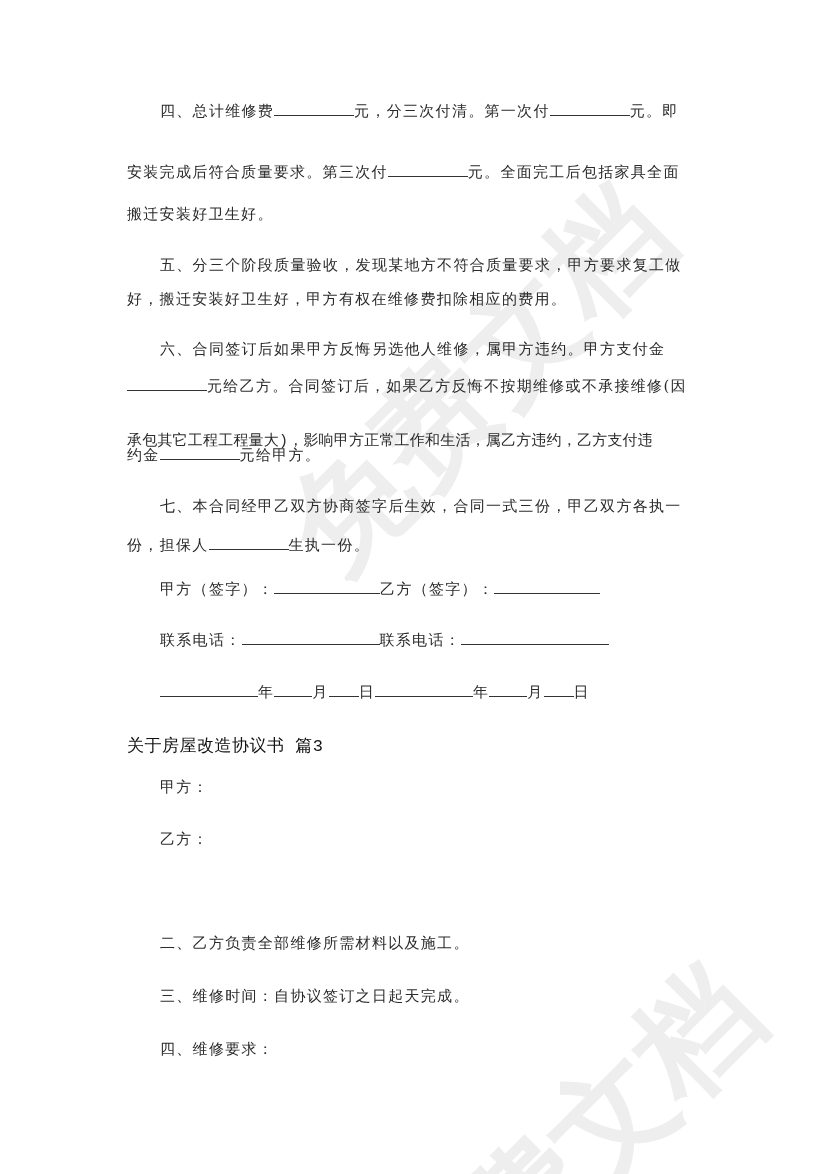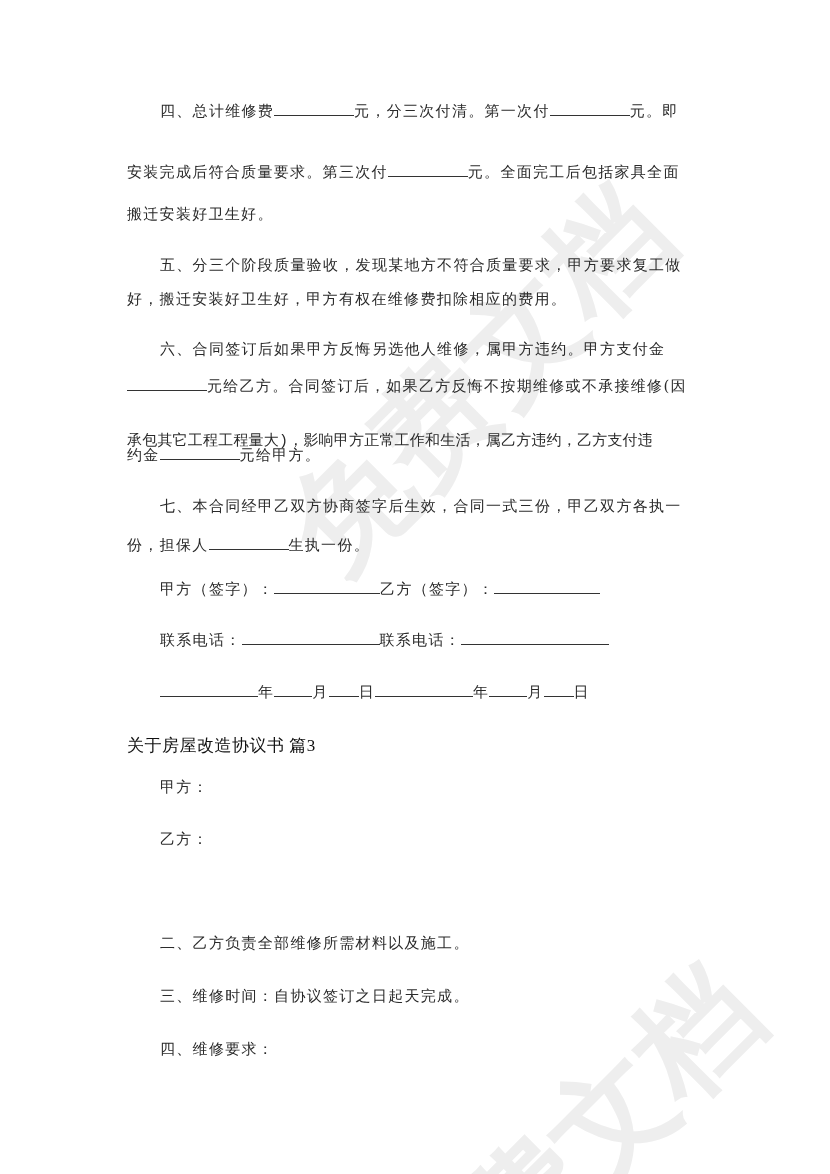--- a/index.html
+++ b/index.html
@@ -4,21 +4,21 @@
 <style>
   html, body { margin:0; padding:0; background:#ffffff; }
   body { width:830px; height:1174px; position:relative; overflow:hidden;
          font-family:"DejaVu Serif","Liberation Serif",serif; color:#2a2a2a; }
   .page { position:absolute; left:0; top:0; width:830px; height:1174px; }
   .line { position:absolute; left:127px; font-size:15px; white-space:nowrap; letter-spacing:1.3px; line-height:20px; }
   .ind { left:160px; }
   .blank { display:inline-block; border-bottom:1px solid #333; height:14px; vertical-align:baseline; }
   .w10 { width:80px; } .w13 { width:106px; } .w17 { width:138px; } .w18 { width:148px; }
   .w12 { width:98px; } .w5 { width:38px; } .w4 { width:30px; }
-  .heading { position:absolute; left:127px; font-size:17px; font-family:Liberation Serif, serif; color:#111; letter-spacing:0.5px; }
+  .heading { position:absolute; left:127px; font-size:17px; font-family:Liberation Mono, monospace; color:#111; letter-spacing:0.5px; }
   .watermark { position:absolute; color:#eeeeee; font-size:120px; font-family:"DejaVu Sans",sans-serif; font-weight:bold;
                transform:rotate(-45deg); pointer-events:none; white-space:nowrap; }
 </style>
 </head>
 <body>
 
 <div class="page">
 
   <div class="watermark" style="left:240px; top:300px;">免费文档</div>
   <div class="watermark" style="left:330px; top:1080px;">免费文档</div>

